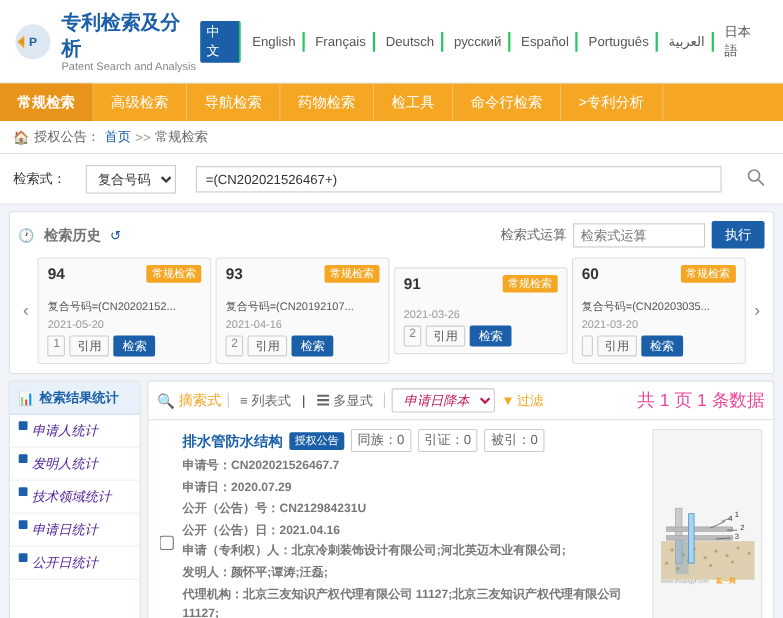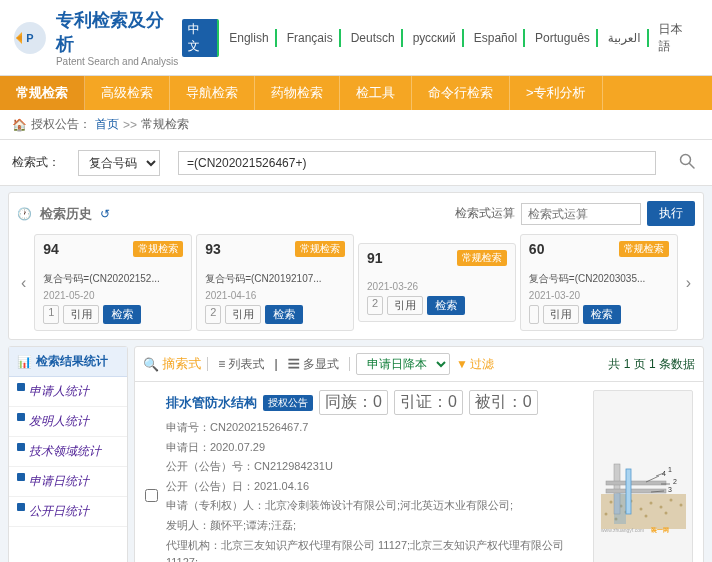--- a/index.html
+++ b/index.html
@@ -65,34 +65,34 @@
     .stats-sidebar { width: 120px; flex-shrink: 0; background: #fff; border: 1px solid #e0e0e0; border-radius: 3px; }
     .stats-header { background: #e8f0fa; padding: 6px 8px; font-size: 12px; color: #1a5fa8; font-weight: bold; border-bottom: 1px solid #d0ddf0; display: flex; align-items: center; gap: 4px; }
     .stats-item { padding: 6px 8px; border-bottom: 1px solid #f0f0f0; font-size: 12px; color: #4c1d95; cursor: pointer; display: flex; align-items: flex-start; gap: 4px; font-style: italic; }
     .stats-dot { width: 8px; height: 8px; background: #1a5fa8; border-radius: 1px; flex-shrink: 0; }
 
     
     .results-panel { flex: 1; min-width: 0; background: #fff; border: 1px solid #e0e0e0; border-radius: 3px; }
     .results-toolbar { display: flex; align-items: center; padding: 6px 8px; border-bottom: 1px solid #e0e0e0; gap: 6px; flex-wrap: wrap; }
     .toolbar-icon-btn { background: none; border: none; cursor: pointer; font-size: 13px; color: #f5a623; display: flex; align-items: center; gap: 3px; }
     .toolbar-view-btn { background: none; border: none; cursor: pointer; font-size: 12px; color: #666; padding: 2px 4px; }
-    .toolbar-sort { background: none; border: 1px solid #ccc; font-size: 12px; padding: 2px 6px; cursor: pointer; color: #15803d; border-radius: 2px; }
+    .toolbar-sort { background: none; border: 1px solid #ccc; font-size: 12px; padding: 2px 6px; cursor: pointer; color: #be185d; border-radius: 2px; font-style: italic; }
     .toolbar-filter { background: none; border: none; cursor: pointer; font-size: 12px; color: #f5a623; display: flex; align-items: center; gap: 2px; }
-    .toolbar-total { margin-left: auto; font-size: 12px; color: #14532d; }
+    .toolbar-total { margin-left: auto; font-size: 16px; color: #ec4899; }
 
     
     .patent-item { padding: 8px 10px; border-bottom: 1px solid #f0f0f0; display: flex; gap: 8px; }
     .patent-checkbox { margin-top: 2px; }
     .patent-info { flex: 1; min-width: 0; }
     .patent-title-row { display: flex; align-items: center; gap: 6px; margin-bottom: 4px; flex-wrap: wrap; }
     .patent-title { font-size: 13px; color: #1a5fa8; font-weight: bold; cursor: pointer; }
     .patent-badge { font-size: 10px; padding: 1px 5px; border-radius: 2px; color: #fff; background: #1a5fa8; cursor: pointer; }
-    .patent-badge-outline { font-size: 16px; padding: 1px 5px; border-radius: 2px; border: 1px solid #ccc; color: #666; cursor: pointer; }
+    .patent-badge-outline { font-size: 12px; padding: 1px 5px; border-radius: 2px; border: 1px solid #ccc; color: #666; cursor: pointer; }
     .patent-meta { font-size: 11px; color: #555; margin-bottom: 2px; line-height: 1.6; }
-    .patent-meta span { color: #777; }
+    .patent-meta span { color: #777; font-weight: bold; }
     .patent-actions { display: flex; gap: 4px; margin-top: 6px; flex-wrap: wrap; }
     .patent-action-btn { font-size: 11px; padding: 2px 8px; border: 1px solid #ccc; background: #fff; cursor: pointer; color: #555; border-radius: 2px; }
     .patent-action-btn.primary { background: #1a5fa8; color: #fff; border-color: #1a5fa8; }
     .patent-thumb { width: 100px; flex-shrink: 0; background: #f5f5f5; border: 1px solid #e0e0e0; display: flex; align-items: center; justify-content: center; overflow: hidden; border-radius: 2px; }
     .patent-thumb svg { width: 95px; height: 80px; }
 
     .divider { width: 1px; background: #ccc; height: 14px; }
   </style>
 </head>
 <body>

